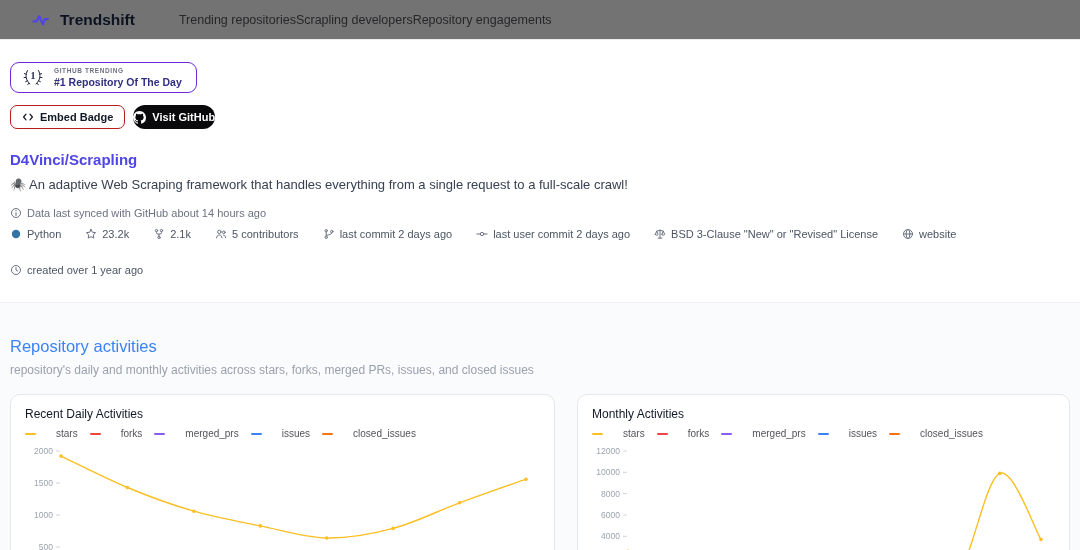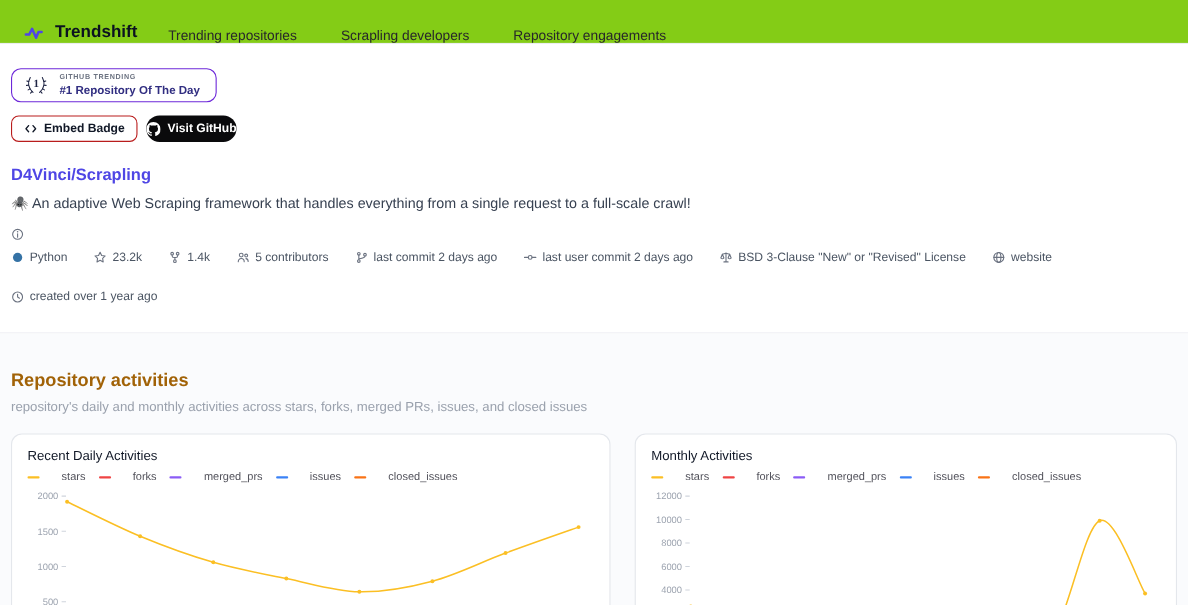--- a/index.html
+++ b/index.html
@@ -1,41 +1,41 @@
 <!DOCTYPE html>
 <html><head>
 <meta charset="utf-8">
 <style>
   *{box-sizing:border-box;margin:0;padding:0}
   html,body{width:1080px;height:550px;overflow:hidden}
   body{font-family:"Liberation Sans",sans-serif;background:#fafbfd;color:#111827}
 
-  header{height:40px;background:#84cc16;border-bottom:1px solid #ebedf1;display:flex;align-items:flex-end;padding:0 22px}
+  header{height:40px;background:#737373;border-bottom:1px solid #ebedf1;display:flex;align-items:center;padding:0 32px}
   .brand{display:flex;align-items:center;gap:7px;font-weight:700;font-size:15.5px;color:#0b1220;cursor:pointer}
   .brand svg{width:21px;height:16px}
-  nav{display:flex;gap:40px;margin-left:28px}
+  nav{display:flex;margin-left:44px}
   .nav-item{font-size:12.5px;color:#27272a;cursor:pointer;text-decoration:none}
 
   .hero{background:#fff;padding:22px 10px 26px;border-bottom:1px solid #f0f1f5}
   .badge-card{display:inline-flex;align-items:center;gap:9px;border:1.5px solid #6d28d9;border-radius:9px;padding:4px 14px 4px 10px;background:#fff;cursor:pointer;margin-bottom:10px}
   .kicker{font-size:6.5px;letter-spacing:.6px;color:#6b7280;font-weight:700;margin-bottom:2px;text-transform:uppercase}
   .btitle{font-size:10.5px;font-weight:700;color:#312e81}
   .actions{display:flex;gap:8px;margin:2px 0 22px}
   .btn{display:inline-flex;align-items:center;gap:6px;font-size:11px;font-weight:700;cursor:pointer;border:none;font-family:inherit}
   .btn-embed{background:#fff;border:1px solid #b91c1c;border-radius:7px;padding:5px 11px;color:#111827}
   .btn-github{background:#0a0a0c;color:#fff;border-radius:999px;padding:5px 0}
   .repo-name{font-size:15px;font-weight:700;color:#4f46e5;margin-bottom:9px;cursor:pointer;display:inline-block}
   .repo-desc{font-size:13px;color:#374151;margin-bottom:15px}
   .synced{display:flex;align-items:center;gap:5px;font-size:11px;color:#6b7280;margin-bottom:9px}
   .stats{display:flex;align-items:flex-end;gap:24px;font-size:11px;color:#4b5563;flex-wrap:wrap}
   .stat{display:inline-flex;align-items:center;gap:5px}
   .ic{width:12px;height:12px;display:block}
 
   .activities{padding:34px 10px 0}
-  .activities h2{font-size:16.5px;font-weight:700;color:#a16207;margin-bottom:7px}
+  .activities h2{font-size:16.5px;font-weight:400;color:#3b82f6;margin-bottom:7px}
   .subtitle{font-size:12px;color:#9aa1ad;margin-bottom:17px}
   .cards{display:flex;gap:22px}
   .card{background:#fff;border:1px solid #e4e7ec;border-radius:10px;padding:12px 14px;height:235px}
   .card-daily{width:545px;flex:none}
   .card-monthly{flex:1}
   .card-title{font-size:12px;font-weight:400;color:#111827;margin-bottom:7px}
   .legend{display:flex;align-items:center;gap:12px;margin-bottom:6px}
   .legend-item{display:inline-flex;align-items:center;gap:20px;font-size:10px;color:#52525b;cursor:pointer}
   .mark{width:11px;height:2px;border-radius:2px;display:inline-block}
   .chart{width:100%;height:150px}
@@ -95,20 +95,21 @@
       <a class="repo-name">D4Vinci/Scrapling</a>
     </div>
     <p class="repo-desc">🕷️ An adaptive Web Scraping framework that handles everything from a single request to a full-scale crawl!</p>
 
     <div class="synced">
       <svg class="ic" viewBox="0 0 12 12" fill="none" stroke="#6b7280" stroke-width="1">
           <circle cx="6" cy="6" r="4.5"></circle>
           <path d="M6 5.6v3" stroke-linecap="round"></path>
           <circle cx="6" cy="3.6" r=".7" fill="#6b7280" stroke="none"></circle>
         </svg>
+      <span>Data last synced with GitHub about 14 hours ago</span>
     </div>
 
     <div class="stats" id="stats-row">
         <span class="stat">
           <span>
             <svg class="ic" viewBox="0 0 12 12">
               <circle cx="6" cy="6" r="4.2" fill="#3572A5"></circle>
             </svg>
           </span>
           <span>Python</span>
@@ -123,21 +124,21 @@
         </span>
         <span class="stat">
           <span>
             <svg class="ic" viewBox="0 0 12 12" fill="none" stroke="#6b7280" stroke-width="1" stroke-linecap="round" stroke-linejoin="round">
               <circle cx="3.5" cy="2.6" r="1.2"></circle>
               <circle cx="8.5" cy="2.6" r="1.2"></circle>
               <circle cx="6" cy="9.4" r="1.2"></circle>
               <path d="M3.5 3.8v.7a1.6 1.6 0 001.6 1.6h1.8A1.6 1.6 0 008.5 4.5v-.7M6 6.1v2.1"></path>
             </svg>
           </span>
-          <span>1.4k</span>
+          <span>2.1k</span>
         </span>
         <span class="stat">
           <span>
             <svg class="ic" viewBox="0 0 12 12" fill="none" stroke="#6b7280" stroke-width="1" stroke-linecap="round" stroke-linejoin="round">
               <circle cx="4.3" cy="3.9" r="1.7"></circle>
               <path d="M1.6 9.9c0-1.7 1.2-2.9 2.7-2.9s2.7 1.2 2.7 2.9"></path>
               <circle cx="8.8" cy="4.3" r="1.3"></circle>
               <path d="M8.6 7.1c1.3.2 2 1.2 2 2.6"></path>
             </svg>
           </span>

